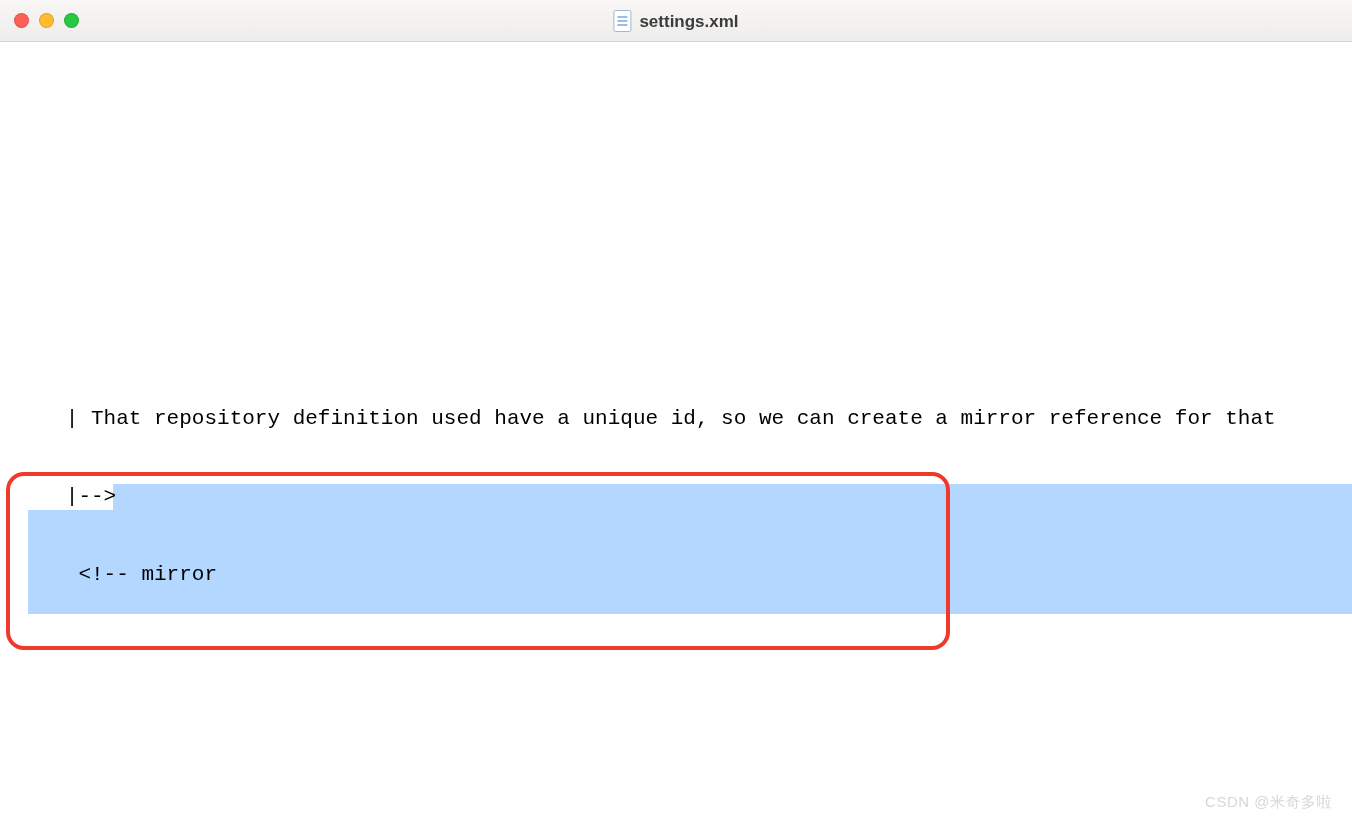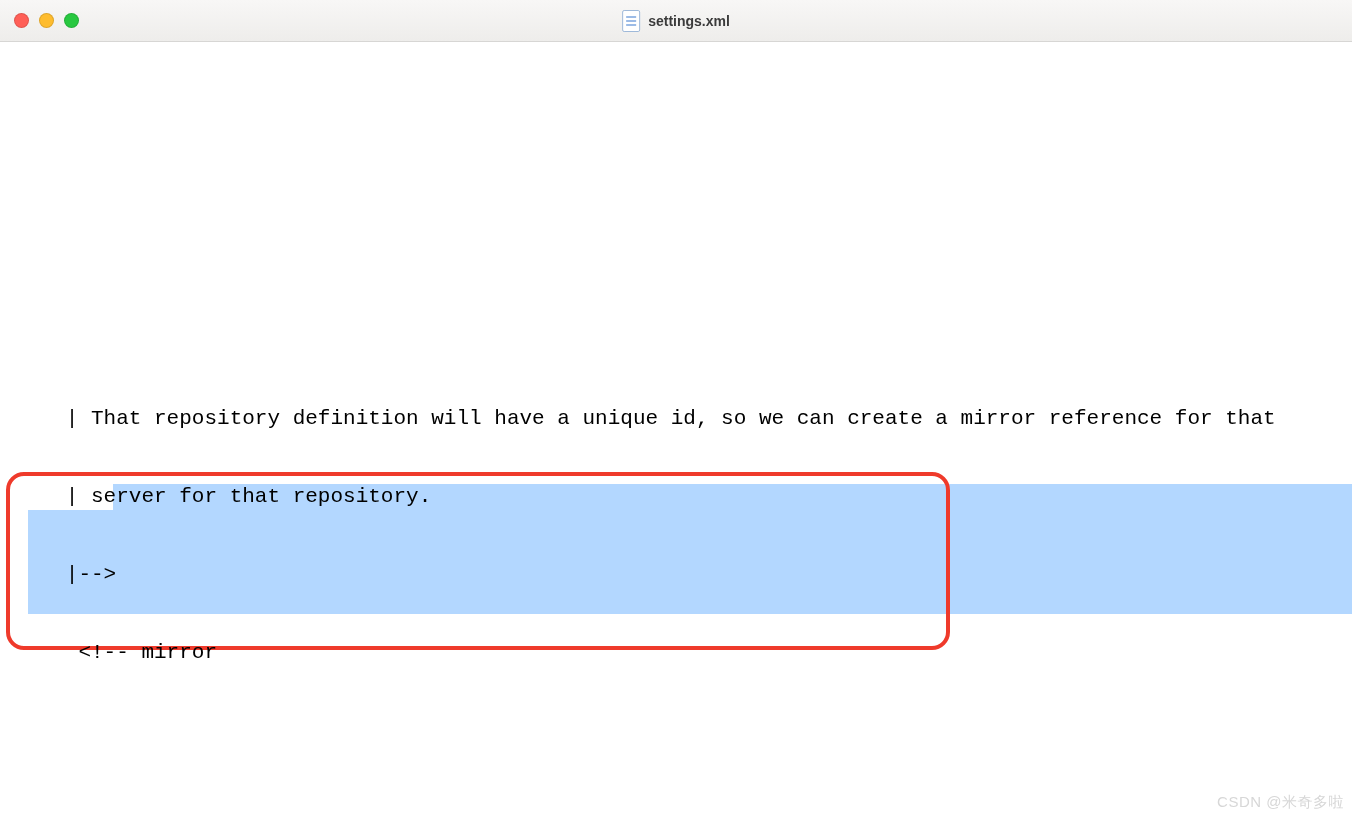--- a/index.html
+++ b/index.html
@@ -31,23 +31,23 @@
     width: 15px; height: 15px; border-radius: 50%;
     border: 1px solid rgba(0,0,0,0.12);
   }
   .tl.red { background: #ff5f57; }
   .tl.yellow { background: #febc2e; }
   .tl.green { background: #28c840; }
   .title-center {
     position: absolute;
     left: 50%; top: 50%;
     transform: translate(-50%, -50%);
-    display: flex; align-items: center; gap: 8px;
+    display: flex; align-items: flex-end; gap: 8px;
     font-weight: 600;
-    font-size: 14px;
+    font-size: 17px;
     color: #3b3b3b;
   }
   .doc-icon {
     width: 18px; height: 22px;
     background: #fff;
     border: 1px solid #9fb9d9;
     border-radius: 2px;
     position: relative;
   }
   .doc-icon::after {
@@ -76,21 +76,21 @@
   .highlight-box {
     position: absolute;
     border: 4px solid #ef3a2b;
     border-radius: 18px;
     z-index: 5;
     pointer-events: none;
   }
   .text-layer { position: relative; z-index: 10; }
   .watermark {
     position: absolute;
-    right: 8px; bottom: 8px;
+    right: 20px; bottom: 8px;
     color: #d7d7d7;
     font-family: -apple-system, Arial, sans-serif;
     font-size: 15px;
     letter-spacing: 0.5px;
     z-index: 20;
   }
 </style>
 </head>
 <body>
 
@@ -111,22 +111,21 @@
   
   <div class="highlight-region sel" style="left:28px; top:442px; width:1324px; height:130px;"></div>
   <div class="highlight-region sel" style="left:113px; top:442px; width:1239px; height:26px; background:#b3d7ff;"></div>
   <div class="highlight-region" style="left:28px; top:442px; width:85px; height:26px; background:#ffffff;"></div>
   <div class="highlight-region" style="left:210px; top:572px; width:1142px; height:26px; background:#ffffff;"></div>
 
   
   <div class="highlight-box" style="left:6px; top:430px; width:944px; height:178px;"></div>
 
   <div class="text-layer">
-    <div class="ln">   | That repository definition will have a unique id, so we can create a mirror reference for that</div>
-    <div class="ln">   | server for that repository.</div>
+    <div class="ln">   | That repository definition used have a unique id, so we can create a mirror reference for that</div>
     <div class="ln">   |--&gt;</div>
     <div class="ln">    &lt;!-- mirror</div>
     
     
     
     
     
     
     
     

